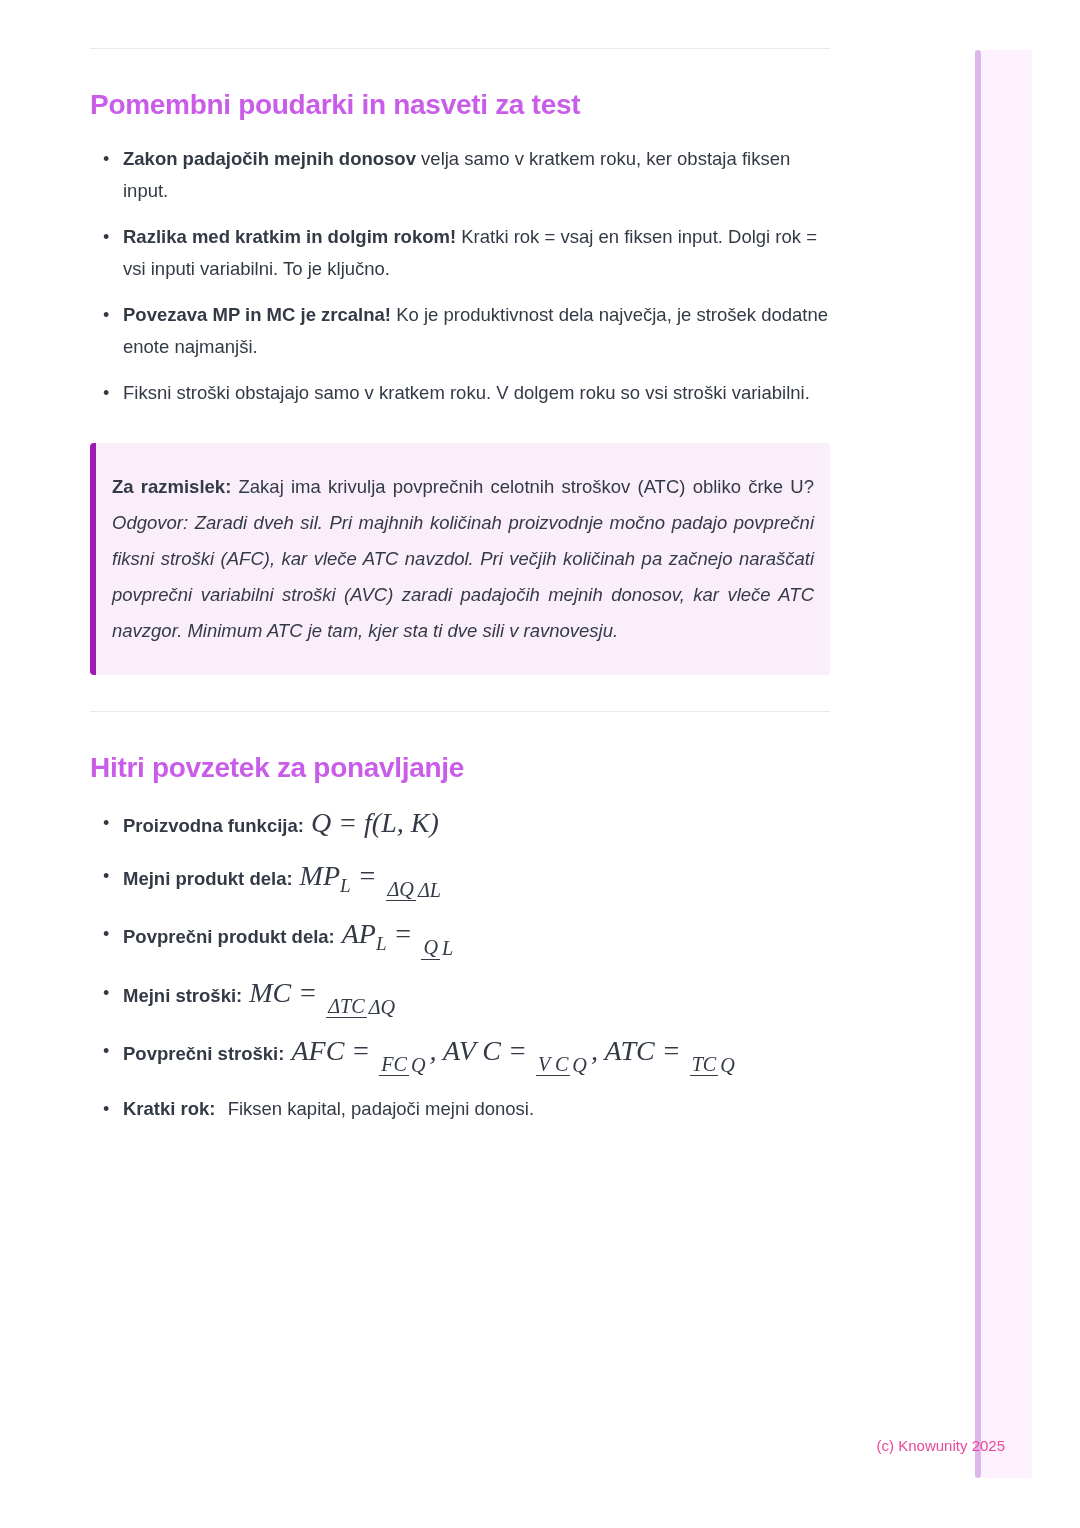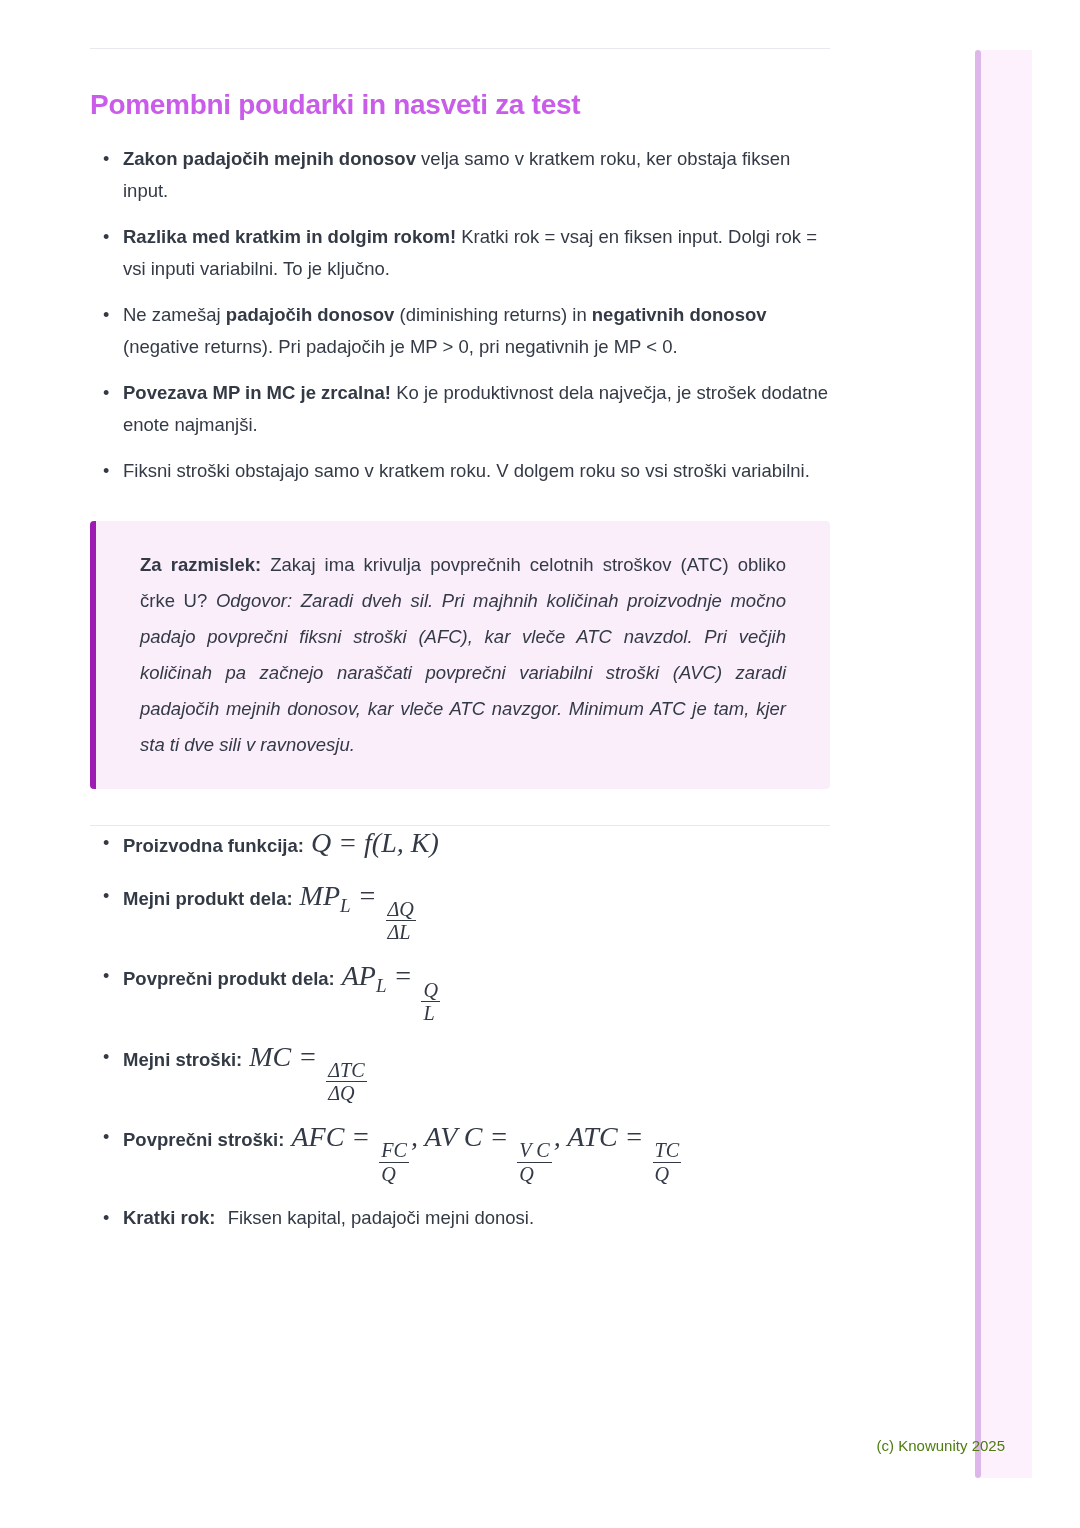--- a/index.html
+++ b/index.html
@@ -47,48 +47,48 @@
     position:absolute;left:-20px;top:0;
     color:#333a46;font-size:18px;
   }
   .b{font-weight:700;}
   .i{font-style:italic;}
   .callout{
     margin-top:34px;
     background:#fbeefb;
     border-left:6px solid #9d1bb2;
     border-radius:4px;
-    padding:26px 44px;
+    padding:26px 16px;
   }
   .callout p{
     margin:0;
     font-size:18.5px;line-height:36px;
     text-align:justify;
   }
   ul.formulas li{margin-bottom:16px;line-height:34px;}
   .label{margin-right:7px;margin-top:48px;}
   .math{
     font-family:Liberation Serif, serif;
     font-style:italic;
     font-size:28px;
     white-space:nowrap;
   }
   .math sub{
     font-size:0.68em;font-style:italic;line-height:0;
   }
   .frac{
-    display:inline-flex;flex-direction:column;align-items:flex-start;
+    display:inline-flex;align-items:flex-end;
     vertical-align:-0.55em;line-height:1.1;
     font-size:0.72em;margin:0 2px;
   }
   .frac .num{border-bottom:1.2px solid #333a46;padding:0 2px;}
   .frac .den{padding:0 2px;}
   .footer{
     position:absolute;top:1437px;right:75px;
-    font-size:15px;color:#4d7c0f;z-index:3;
+    font-size:15px;color:#ec4899;z-index:3;
   }
 </style>
 </head>
 <body>
 
 <div class="page">
 
   <div class="side-stripe"></div>
   <div class="side-panel"></div>
 
@@ -99,38 +99,36 @@
     <h2 class="section-title">Pomembni poudarki in nasveti za test</h2>
 
     <ul class="bullets">
       <li>
         <span class="b">Zakon padajočih mejnih donosov</span><span> velja samo v kratkem roku, ker obstaja fiksen input.</span>
       </li>
       <li>
         <span class="b">Razlika med kratkim in dolgim rokom!</span><span> Kratki rok = vsaj en fiksen input. Dolgi rok = vsi inputi variabilni. To je ključno.</span>
       </li>
       <li>
-        <span>Ne zamešaj </span><span class="b">padajočih donosov</span><span> (diminishing returns) in </span><span class="b">negativnih donosov</span><span> (negative returns). Pri padajočih je MP &gt; 0, pri negativnih je MP &lt; 0.</span>
-      </li>
-      <li>
         <span class="b">Povezava MP in MC je zrcalna!</span><span> Ko je produktivnost dela največja, je strošek dodatne enote najmanjši.</span>
       </li>
       <li>
         <span>Fiksni stroški obstajajo samo v kratkem roku. V dolgem roku so vsi stroški variabilni.</span>
       </li>
     </ul>
 
     <div class="callout">
       <p>
         <span class="b">Za razmislek:</span><span> Zakaj ima krivulja povprečnih celotnih stroškov (ATC) obliko črke U? </span><span class="i">Odgovor: Zaradi dveh sil. Pri majhnih količinah proizvodnje močno padajo povprečni fiksni stroški (AFC), kar vleče ATC navzdol. Pri večjih količinah pa začnejo naraščati povprečni variabilni stroški (AVC) zaradi padajočih mejnih donosov, kar vleče ATC navzgor. Minimum ATC je tam, kjer sta ti dve sili v ravnovesju.</span>
       </p>
     </div>
 
     <hr class="divider mid">
 
+    <h2 class="section-title">Hitri povzetek za ponavljanje</h2>
 
     <ul class="bullets formulas">
       <li>
         <span class="b label">Proizvodna funkcija:</span><span class="math">Q = f(L, K)</span>
       </li>
       <li>
         <span class="b label">Mejni produkt dela:</span><span class="math"><span>MP</span><sub>L</sub><span> = </span><span class="frac">
               <span class="num">ΔQ</span>
               <span class="den">ΔL</span>
             </span></span>

